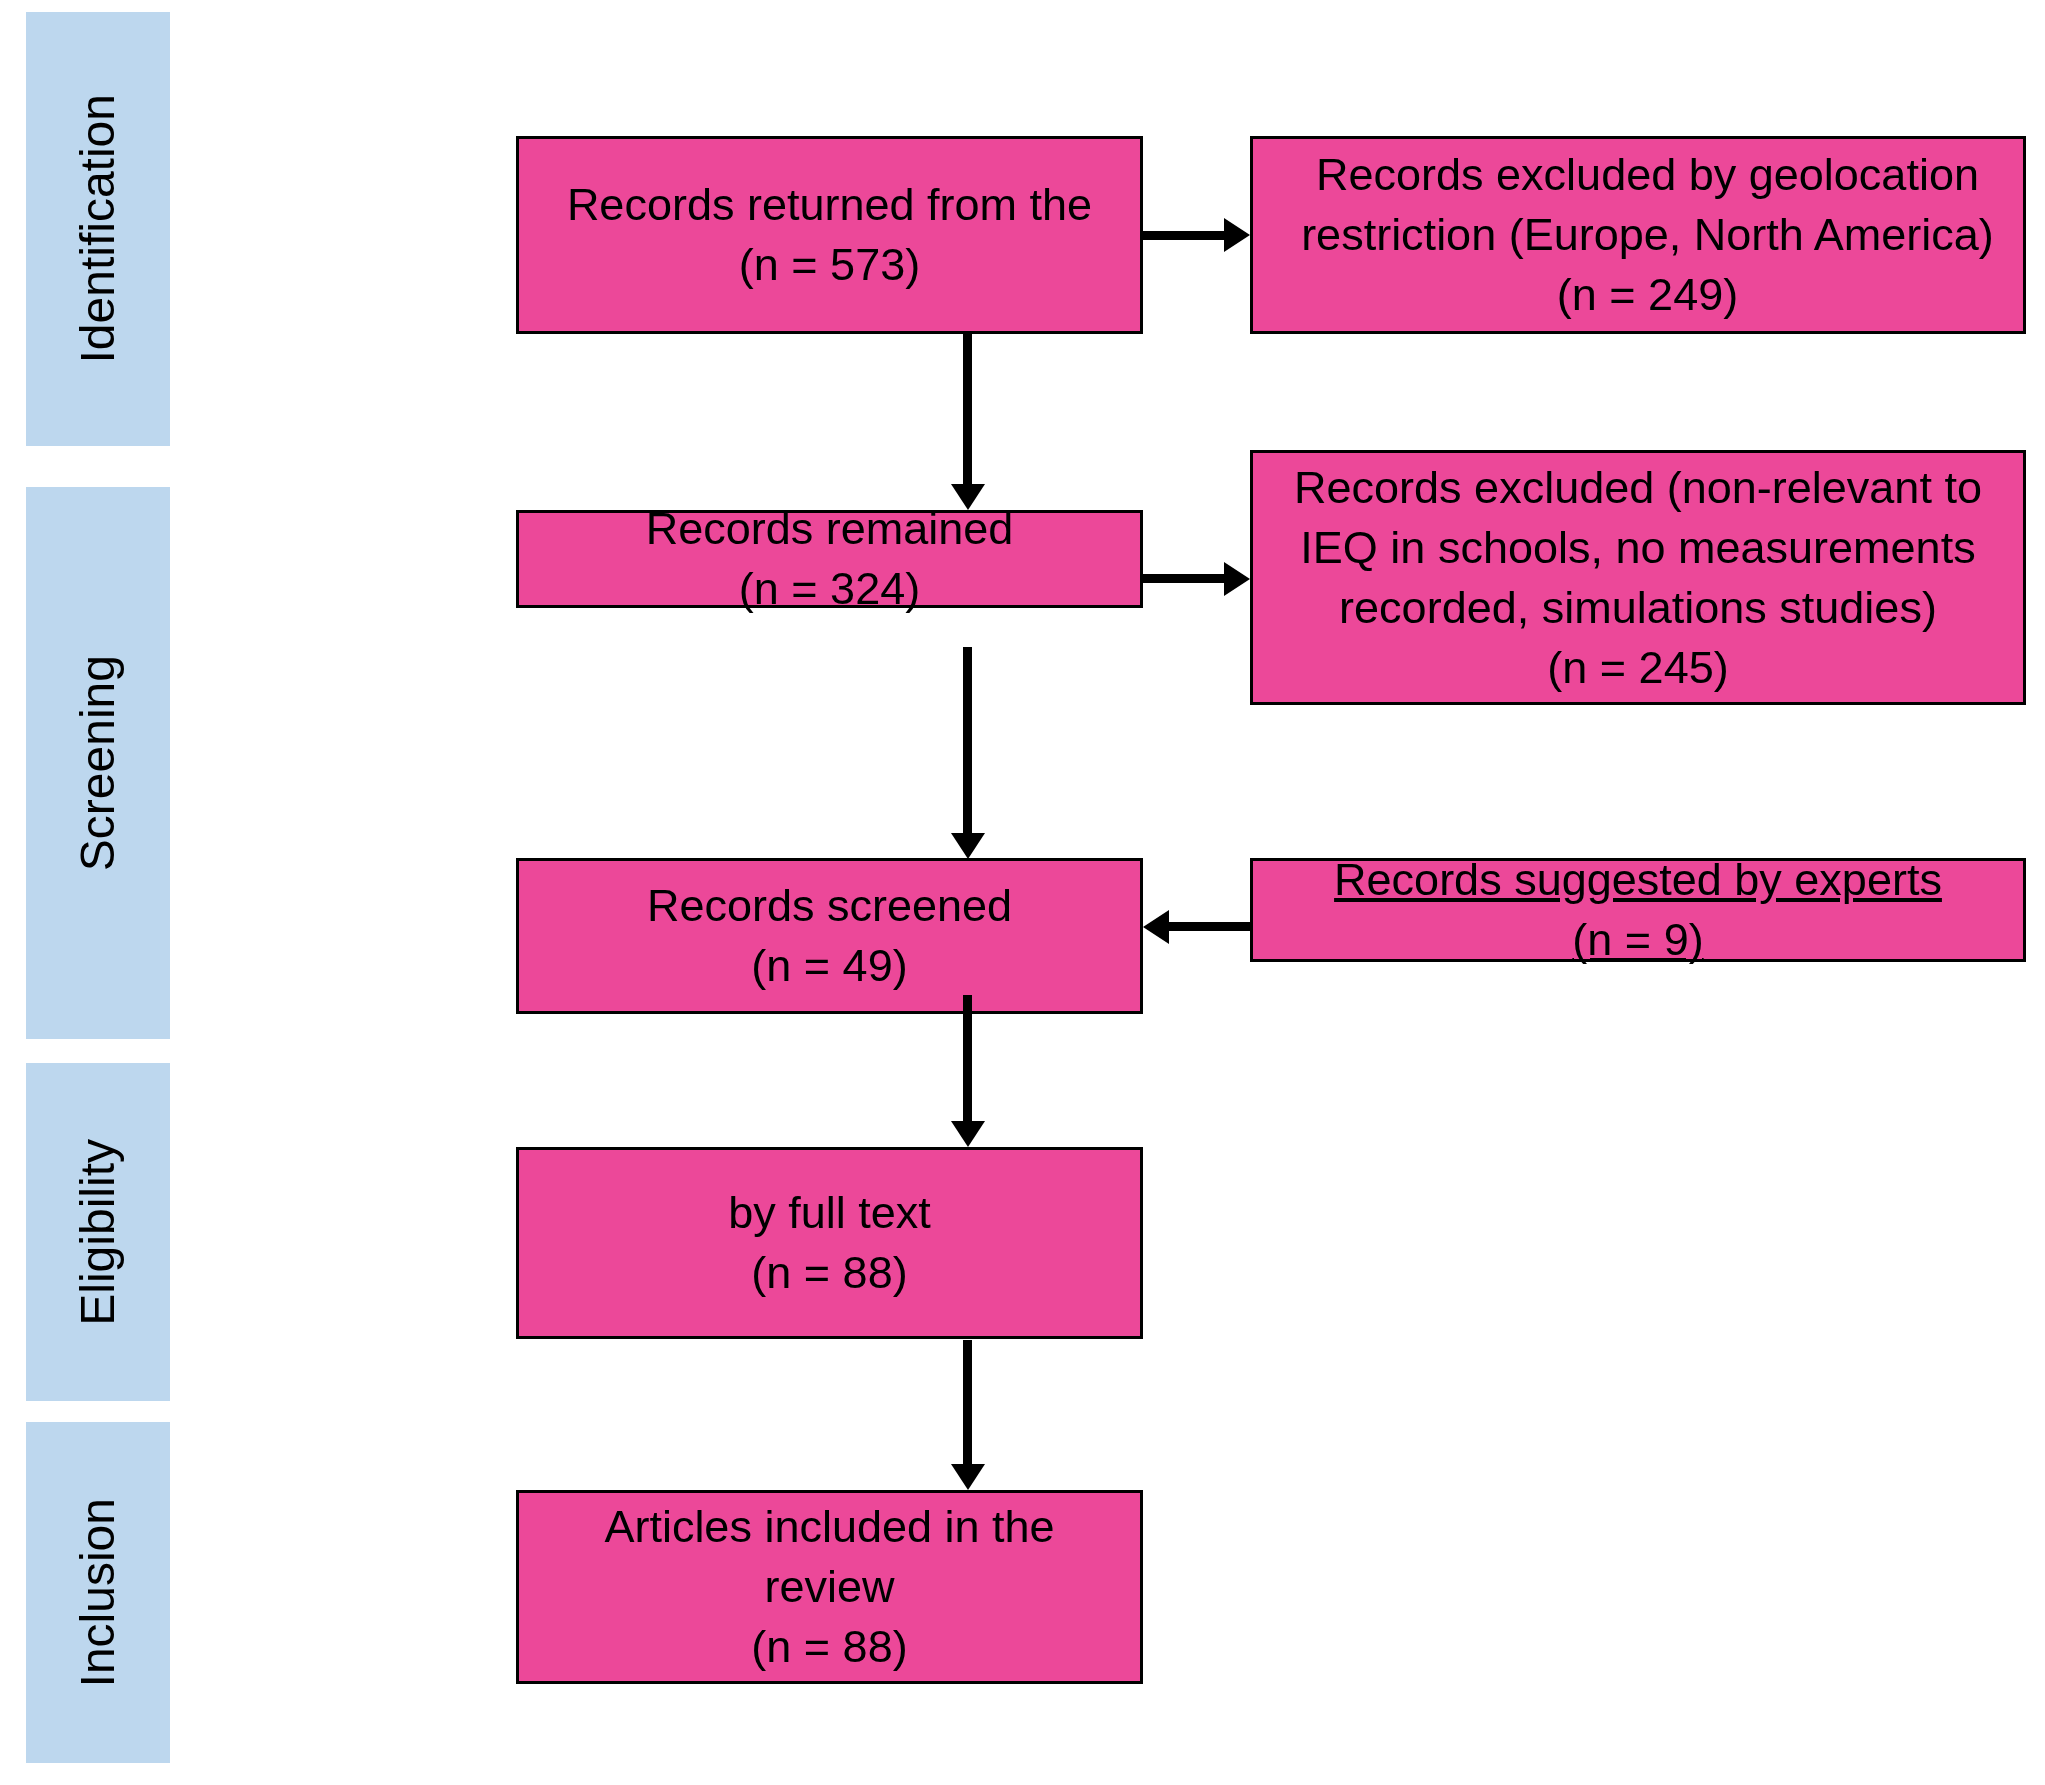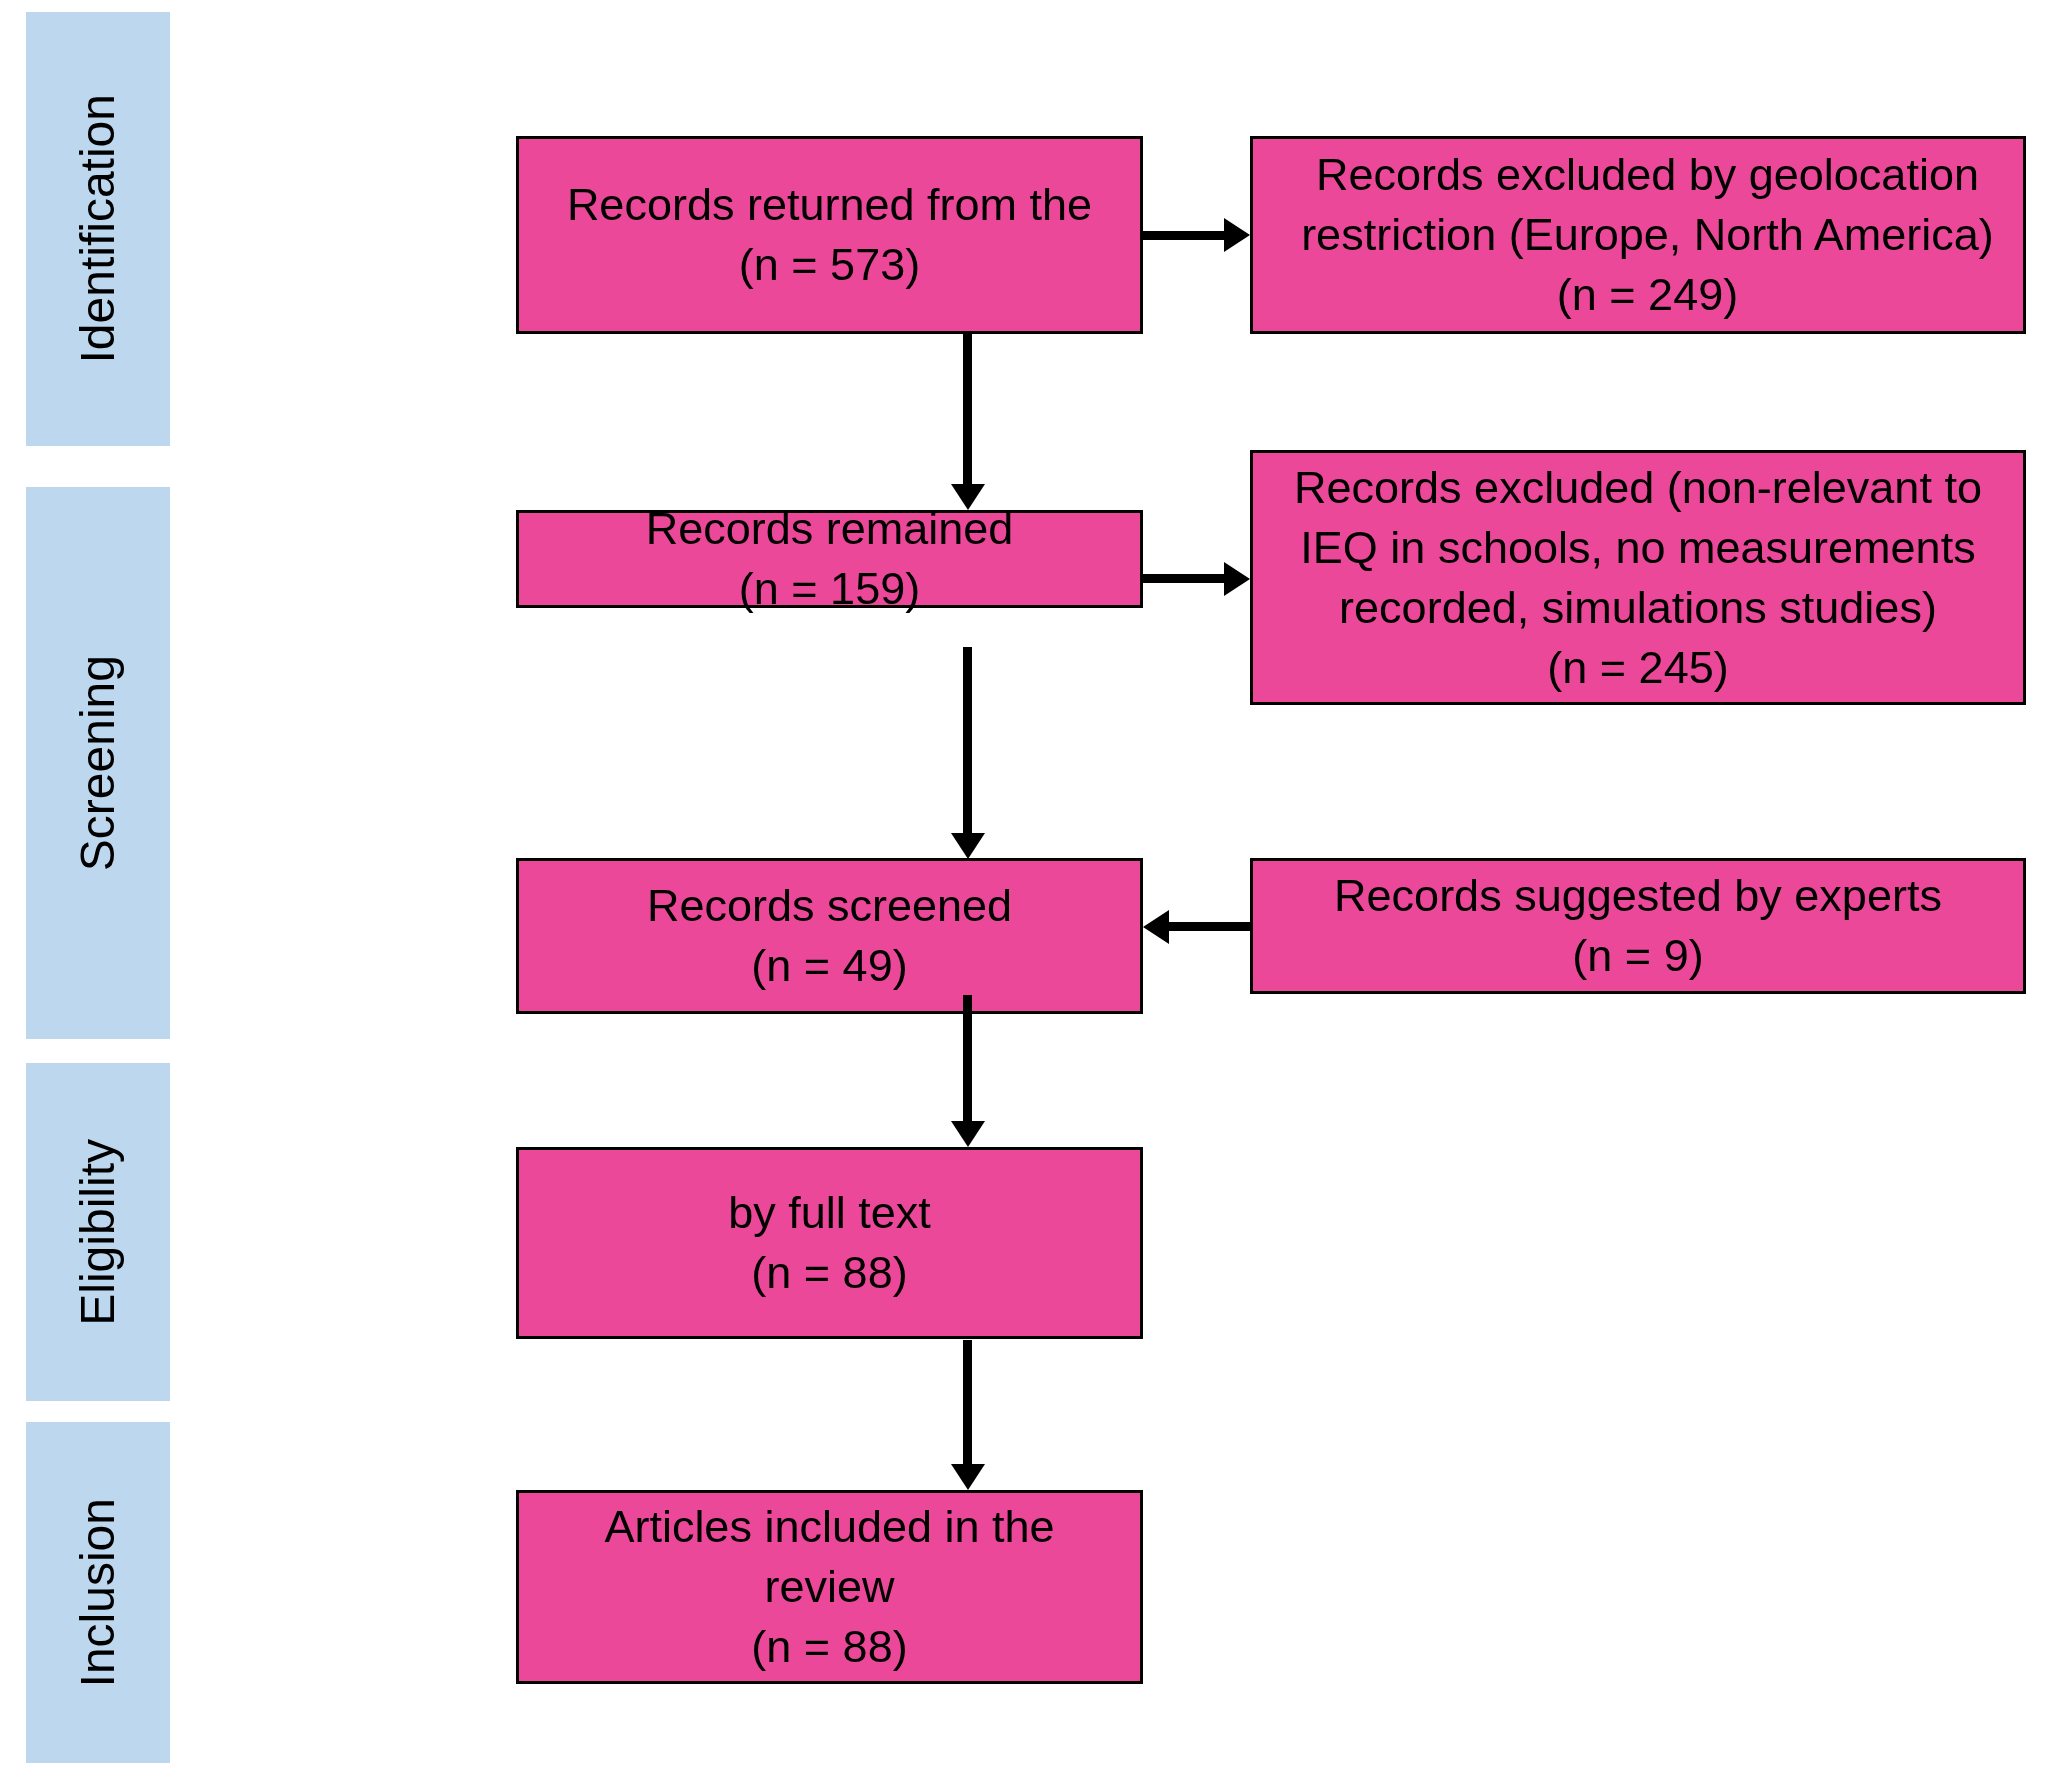--- a/index.html
+++ b/index.html
@@ -56,21 +56,21 @@
   }
   .col-main { left: 516px;  width: 627px;  }
   .col-side { left: 1250px; width: 776px; }
   .b1 { top: 136px;  height: 198px; }
   .b2 { top: 510px;  height: 98px; }
   .b3 { top: 858px; height: 156px; }
   .b4 { top: 1147px; height: 192px; }
   .b5 { top: 1490px; height: 194px; }
   .s1 { top: 136px;  height: 198px; padding-left: 19px; }
   .s2 { top: 450px;  height: 255px; }
-  .s3 { top: 858px; height: 136px; }
+  .s3 { top: 858px; height: 104px; text-decoration: underline; }
   .fline { display: block; white-space: nowrap; }
 
   
   .shaft-v {
     position: absolute;
     width: 9px;
     background: #000000;
   }
   .shaft-h {
     position: absolute;
@@ -132,21 +132,21 @@
     <span class="band-label">Inclusion</span>
   </div>
 
   <div class="fbox col-main b1">
     <span class="fline">Records returned from the</span>
     <span class="fline">(n = 573)</span>
   </div>
 
   <div class="fbox col-main b2">
     <span class="fline">Records remained</span>
-    <span class="fline">(n = 159)</span>
+    <span class="fline">(n = 324)</span>
   </div>
 
   <div class="fbox col-main b3">
     <span class="fline">Records screened</span>
     <span class="fline">(n = 49)</span>
   </div>
 
   <div class="fbox col-main b4">
     <span class="fline">by full text</span>
     <span class="fline">(n = 88)</span>

